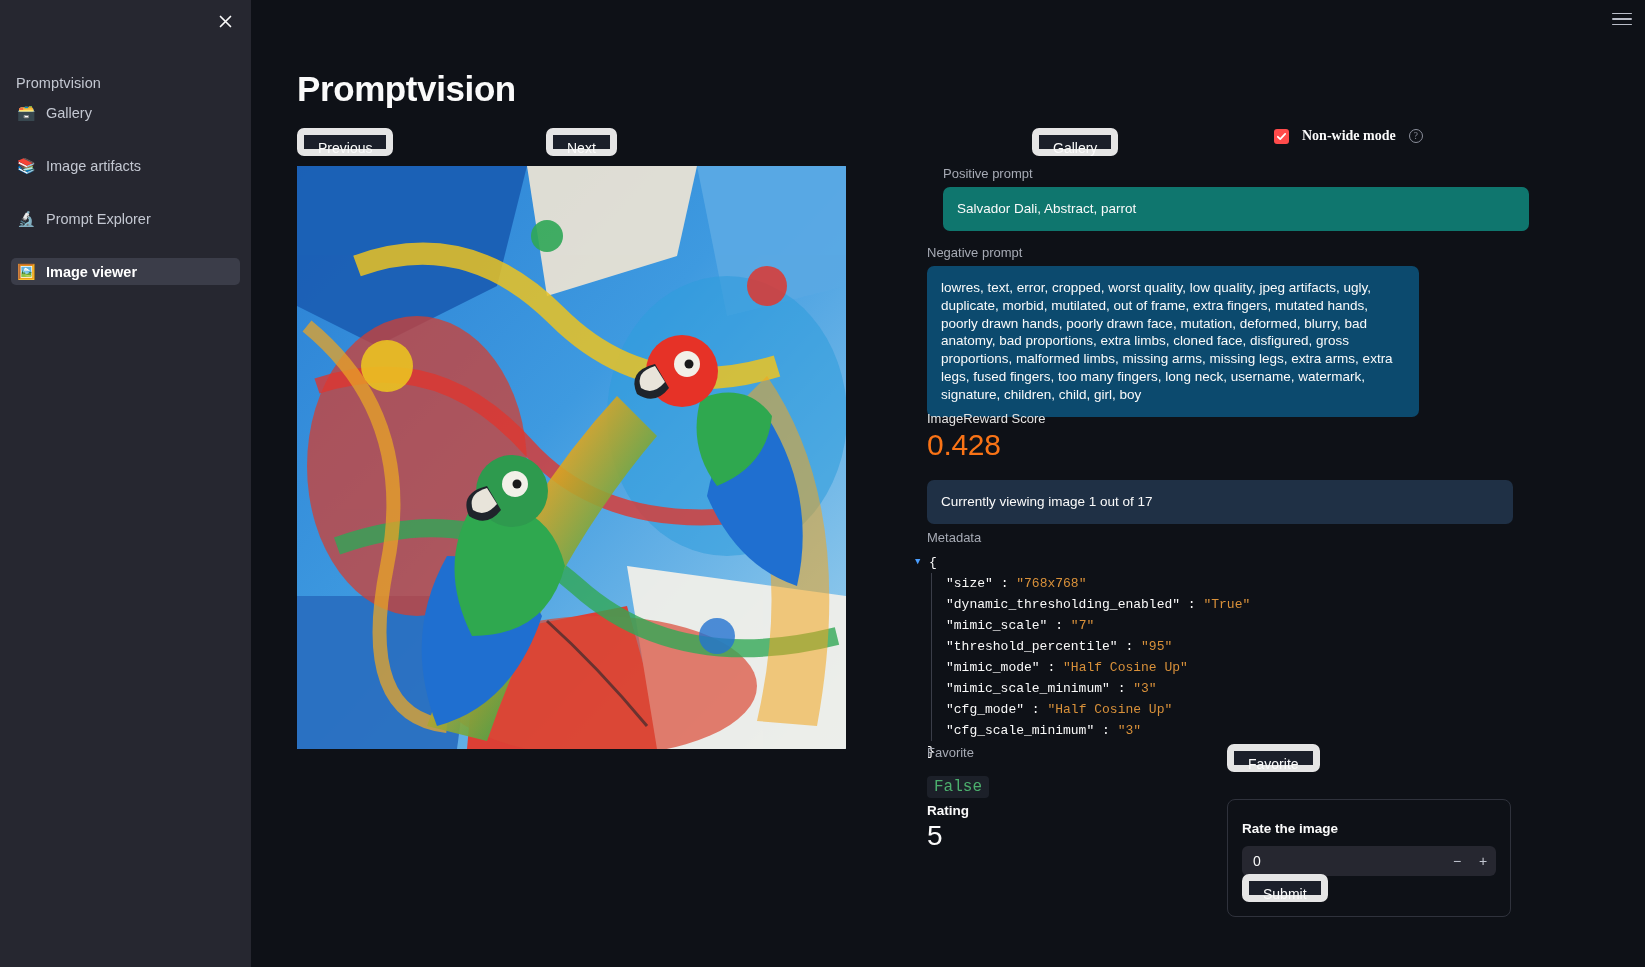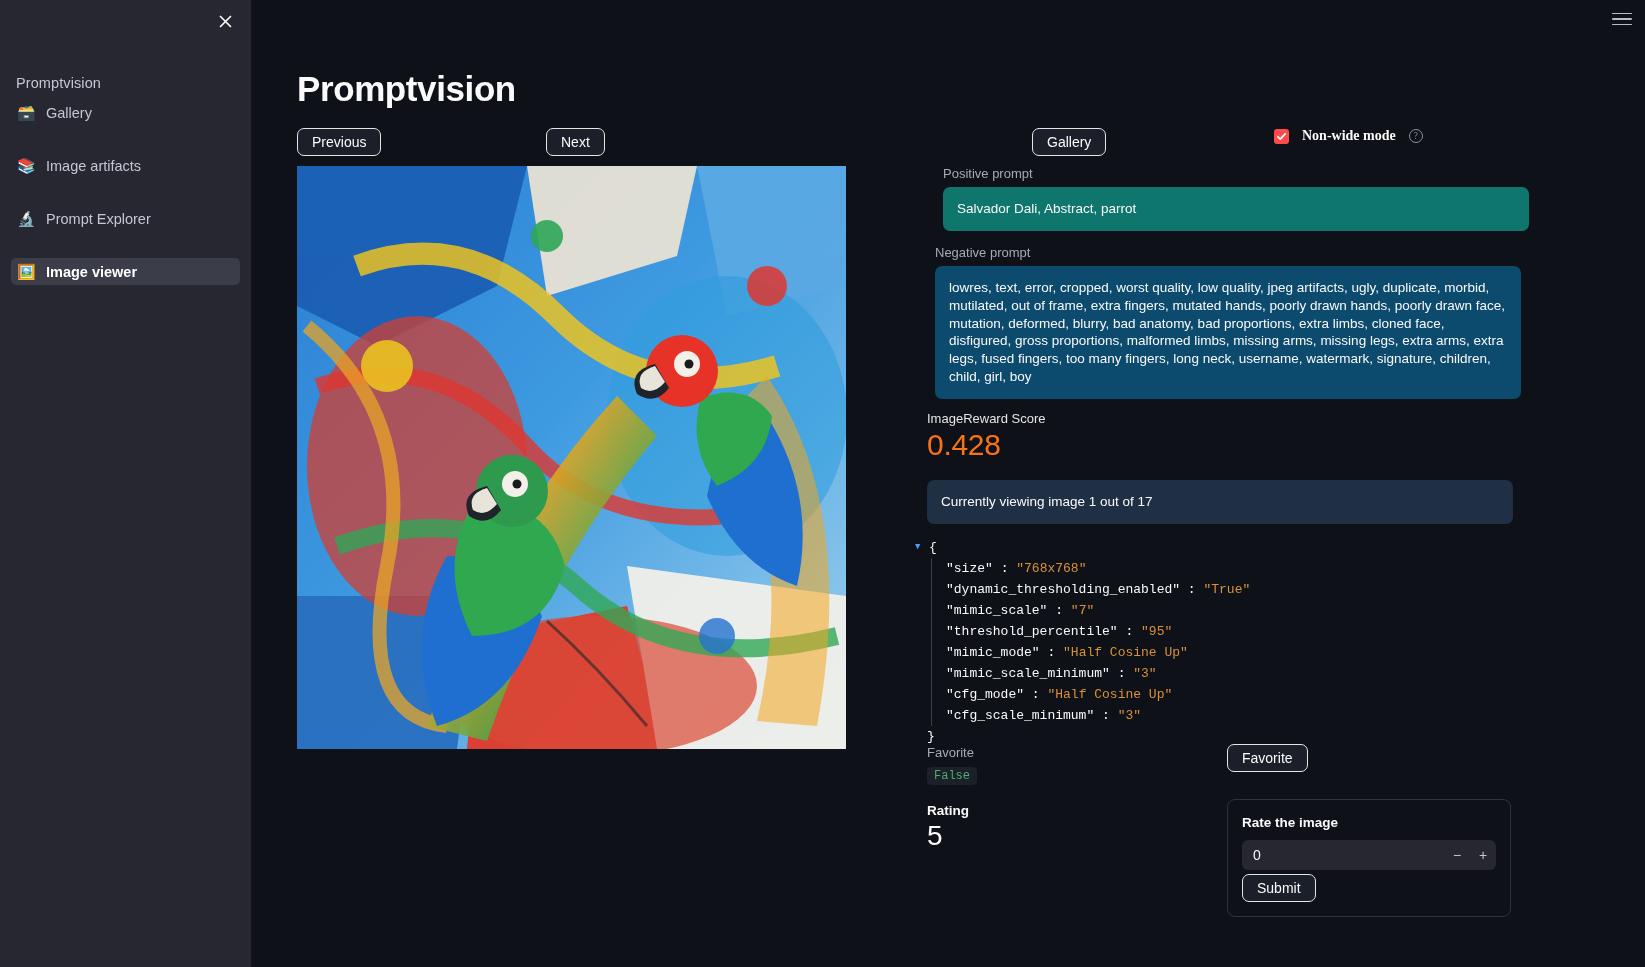--- a/index.html
+++ b/index.html
@@ -66,21 +66,21 @@
   #page-title {
     position: absolute; left: 46px; top: 69px;
     font-size: 35px; font-weight: bold; color: #fafafa;
     letter-spacing: -0.4px;
   }
 
   
   .st-btn {
     position: absolute;
     background: #1b1f2a;
-    border: 1px solid #e5e5e5;
+    border: 7px solid #e5e5e5;
     border-radius: 7px;
     color: #fafafa;
     font-size: 14px;
     font-family: "Liberation Sans", sans-serif;
     padding: 0 14px;
     height: 28px; line-height: 26px;
     cursor: pointer;
     white-space: nowrap;
   }
   #btn-previous { left: 46px;  top: 128px; }
@@ -152,37 +152,37 @@
   }
   .jrow { white-space: nowrap; }
   .jkey { color: #fafafa; }
   .jcolon { color: #fafafa; }
   .jval { color: #d9913a; }
 
   
   .sec-label-dim { font-size: 13px; color: #a6aab4; }
   .sec-label-bold { font-size: 13.5px; color: #fafafa; font-weight: bold; }
   #fav-value {
-    display: inline-block; margin-top: 7px;
+    display: inline-block; margin-top: 16px;
     background: #1c2029; border-radius: 4px;
     padding: 2px 7px;
-    font-family: "Liberation Mono", monospace; font-size: 12px;
+    font-family: "Liberation Mono", monospace; font-size: 16px;
     color: #4caf6d;
   }
   #rating-value { font-size: 28px; color: #fafafa; margin-top: 2px; }
 
   
   #btn-favorite {
     position: absolute; left: 976px; top: 744px;
   }
   #rating-form {
     position: absolute; left: 976px; top: 799px;
     width: 284px; height: 118px;
     border: 1px solid #2f323c; border-radius: 8px;
-    padding: 15px 14px 0 14px;
+    padding: 21px 14px 0 14px;
   }
   #rating-form .rf-title {
     font-size: 13.5px; color: #fafafa; font-weight: bold; margin-bottom: 10px;
   }
   #num-input {
     position: relative; height: 30px; background: #262730;
     border-radius: 6px; display: flex; align-items: center;
   }
   #num-input .num-val {
     font-size: 14px; color: #fafafa; padding-left: 11px; flex: 1;
@@ -323,35 +323,36 @@
     </svg>
   </div>
 
   <div id="right">
 
     <div style="position:absolute; left:0; top:166px; width:586px;margin-left:16px;">
       <div class="field-label">Positive prompt</div>
       <div class="alert-box alert-green">Salvador Dali, Abstract, parrot</div>
     </div>
 
-    <div style="position:absolute; left:0; top:245px; width:586px;margin-left:8px;">
+    <div style="position:absolute; left:0; top:245px; width:492px;">
       <div class="field-label">Negative prompt</div>
       <div class="alert-box alert-olive">lowres, text, error, cropped, worst quality, low quality, jpeg artifacts, ugly, duplicate, morbid, mutilated, out of frame, extra fingers, mutated hands, poorly drawn hands, poorly drawn face, mutation, deformed, blurry, bad anatomy, bad proportions, extra limbs, cloned face, disfigured, gross proportions, malformed limbs, missing arms, missing legs, extra arms, extra legs, fused fingers, too many fingers, long neck, username, watermark, signature, children, child, girl, boy</div>
     </div>
 
     <div style="position:absolute; left:0; top:411px;">
       <div id="score-label">ImageReward Score</div>
       <div id="score-value">0.428</div>
     </div>
 
     <div style="position:absolute; left:0; top:480px; width:586px;">
       <div class="alert-box alert-blue">Currently viewing image 1 out of 17</div>
     </div>
 
     <div style="position:absolute; left:0; top:530px; width:586px;">
+      <div id="metadata-label">Metadata</div>
       <div id="json-view">
         <div class="brace-row">
           <span class="arrow">▼</span>
           <span>{</span>
         </div>
         <div id="json-body">
           <div class="jrow">
             <span class="jkey">"size"</span>
             <span class="jcolon"> : </span>
             <span class="jval">"768x768"</span>

